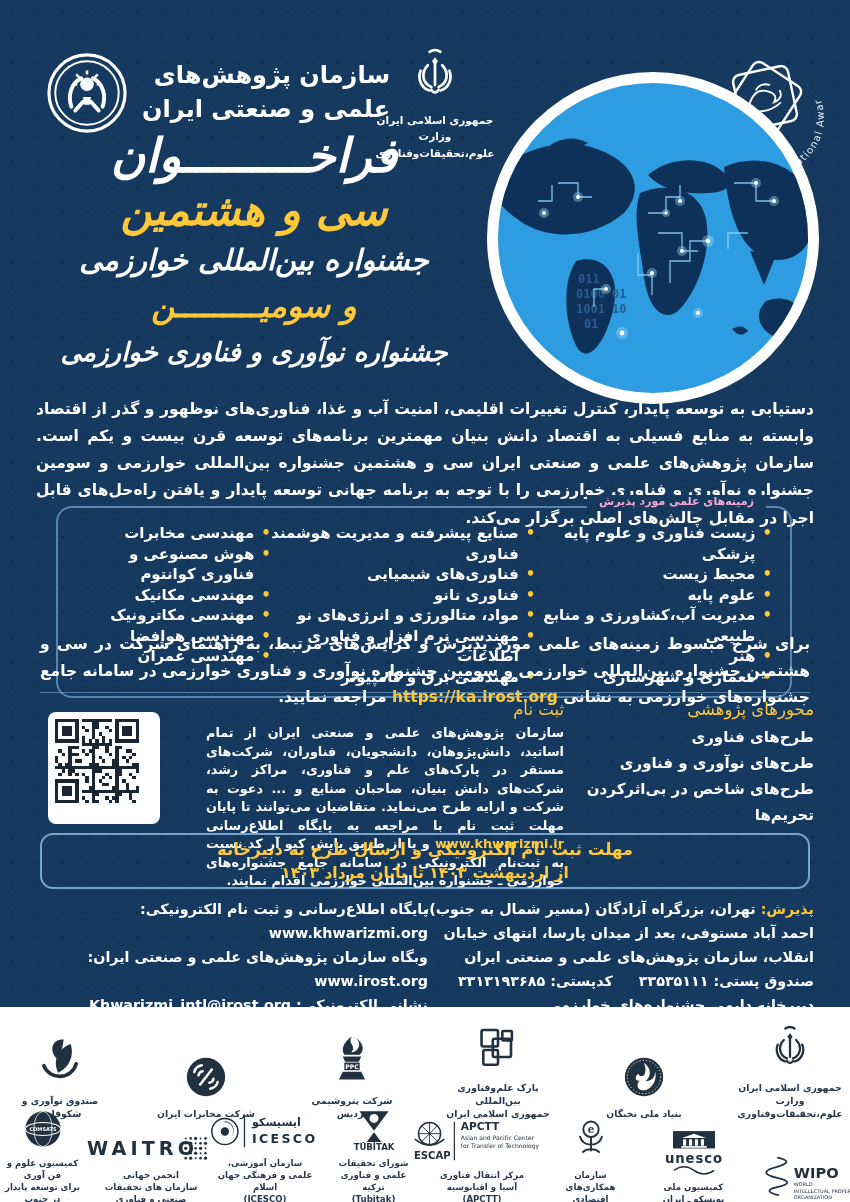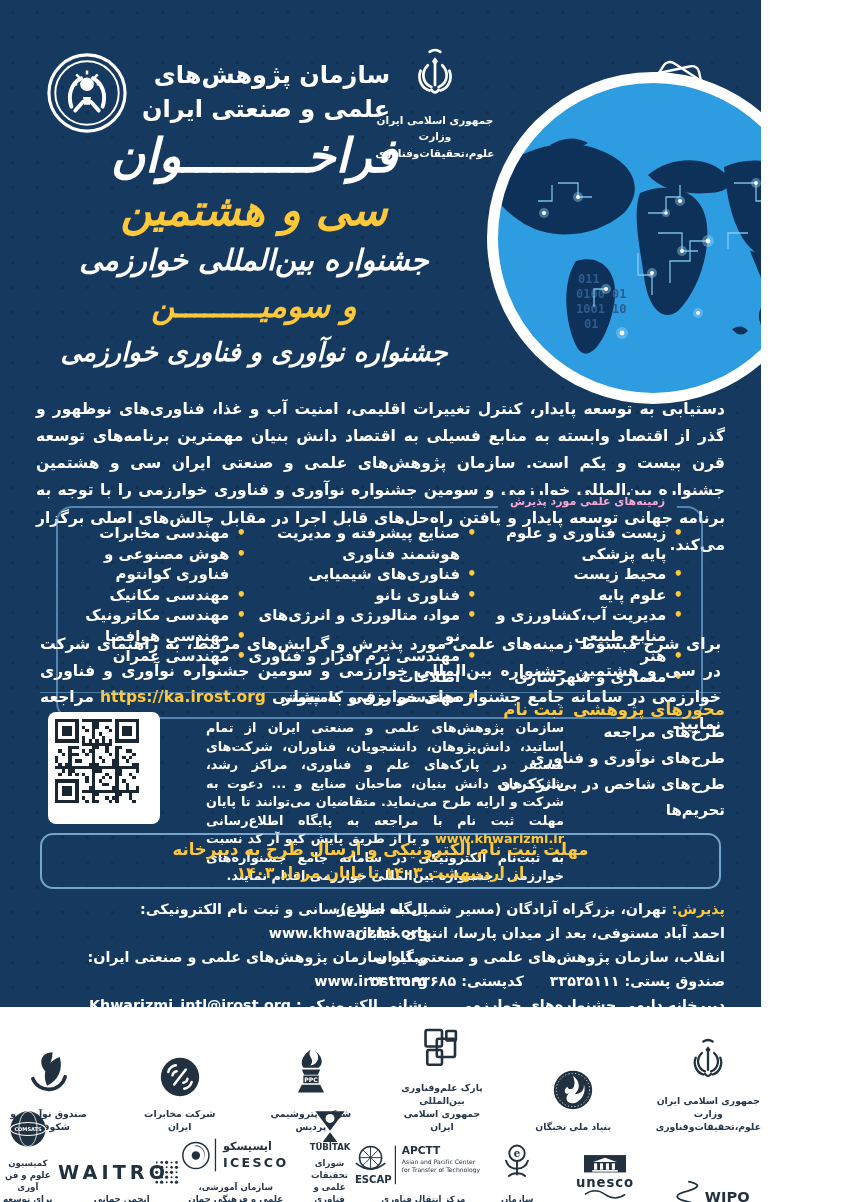--- a/index.html
+++ b/index.html
@@ -1,16 +1,16 @@
 <!DOCTYPE html>
 <html lang="fa"><head>
 <meta charset="utf-8">
 <style>
   html,body{margin:0;padding:0;background:#fff;}
-  .poster{position:relative;width:761px;height:1202px;overflow:hidden;
+  .poster{position:relative;width:850px;height:1202px;overflow:hidden;
     font-family:"DejaVu Sans","Liberation Sans",sans-serif;
     background-color:#163a5f;
     background-image:radial-gradient(rgba(9,24,42,.28) 1.6px,transparent 1.9px);
     background-size:25px 25px;}
   .white-footer{position:absolute;left:0;right:0;top:1007px;bottom:0;background:#ffffff;}
   
   .hdr-left{position:absolute;top:52px;left:46px;display:flex;align-items:center;gap:14px;}
   .irost-emblem{width:82px;height:82px;flex:0 0 82px;}
   .irost-name{direction:rtl;text-align:right;color:#fff;font-weight:700;font-size:24px;line-height:1.4;}
   .ministry{position:absolute;top:46px;left:360px;width:150px;text-align:center;color:#fff;}
@@ -41,21 +41,21 @@
   .field-item{display:flex;direction:rtl;gap:7px;align-items:baseline;color:#fff;
     font-size:15px;font-weight:700;line-height:20.5px;}
   .field-item .bullet{color:#ffc838;}
   
   .note{position:absolute;top:631px;left:40px;right:40px;direction:rtl;color:#fff;
     font-size:15.5px;font-weight:700;line-height:1.72;text-align:justify;}
   .url{color:#ffc838;direction:ltr;unicode-bidi:embed;}
   .divider{position:absolute;top:692px;left:40px;right:40px;height:1px;background:rgba(140,190,230,.5);}
   
   .research{position:absolute;top:700px;right:36px;width:246px;direction:rtl;text-align:right;color:#fff;}
-  .section-heading{color:#ffc838;font-size:16.5px;font-weight:700;direction:rtl;}
+  .section-heading{color:#ffc838;font-size:16.5px;font-weight:400;margin-bottom:5px;direction:rtl;}
   .research-item{font-size:15px;font-weight:700;line-height:26px;}
   .reg-col{position:absolute;top:700px;left:206px;width:358px;direction:rtl;color:#fff;}
   .reg-text{font-size:12.8px;font-weight:700;line-height:18.5px;text-align:justify;}
   .qr-box{position:absolute;top:712px;left:48px;width:98px;height:98px;background:#fff;border-radius:8px;padding:7px;}
   .qr-box svg{width:84px;height:84px;display:block;}
   
   .deadline{position:absolute;top:833px;left:40px;right:40px;height:52px;border:2px solid rgba(150,200,240,.75);
     border-radius:13px;display:flex;flex-direction:column;justify-content:center;align-items:center;
     color:#ffc838;font-weight:700;direction:rtl;}
   .deadline .dl1{font-size:16.5px;line-height:1.5;}
@@ -318,21 +318,21 @@
 
   <div class="note">
     <span>برای شرح مبسوط زمینه‌های علمی مورد پذیرش و گرایش‌های مرتبط، به راهنمای شرکت در سی و هشتمین جشنواره بین‌المللی خوارزمی و سومین جشنواره نوآوری و فناوری خوارزمی در سامانه جامع جشنواره‌های خوارزمی به نشانی </span><span class="url">https://ka.irost.org</span><span> مراجعه نمایید.</span>
   </div>
 
   <div class="divider"></div>
 
   <div class="research">
     <div class="section-heading">محورهای پژوهشی</div>
     <div id="research-items">
-        <div class="research-item">طرح‌های مراجعه</div>
+        <div class="research-item">طرح‌های فناوری</div>
         <div class="research-item">طرح‌های نوآوری و فناوری</div>
         <div class="research-item">طرح‌های شاخص در بی‌اثرکردن تحریم‌ها</div>
       </div>
   </div>
 
   <div class="reg-col">
     <div class="section-heading">ثبت نام</div>
     <div class="reg-text">
       <span>سازمان پژوهش‌های علمی و صنعتی ایران از تمام اساتید، دانش‌پژوهان، دانشجویان، فناوران، شرکت‌های مستقر در پارک‌های علم و فناوری، مراکز رشد، شرکت‌های دانش بنیان، صاحبان صنایع و ... دعوت به شرکت و ارایه طرح می‌نماید. متقاضیان می‌توانند تا پایان مهلت ثبت نام با مراجعه به پایگاه اطلاع‌رسانی </span><span class="url">www.khwarizmi.ir</span><span> و یا از طریق پایش کیو آر کد نسبت به ثبت‌نام الکترونیکی در سامانه جامع جشنواره‌های خوارزمی ـ جشنواره بین‌المللی خوارزمی اقدام نمایند.</span>
     </div>

